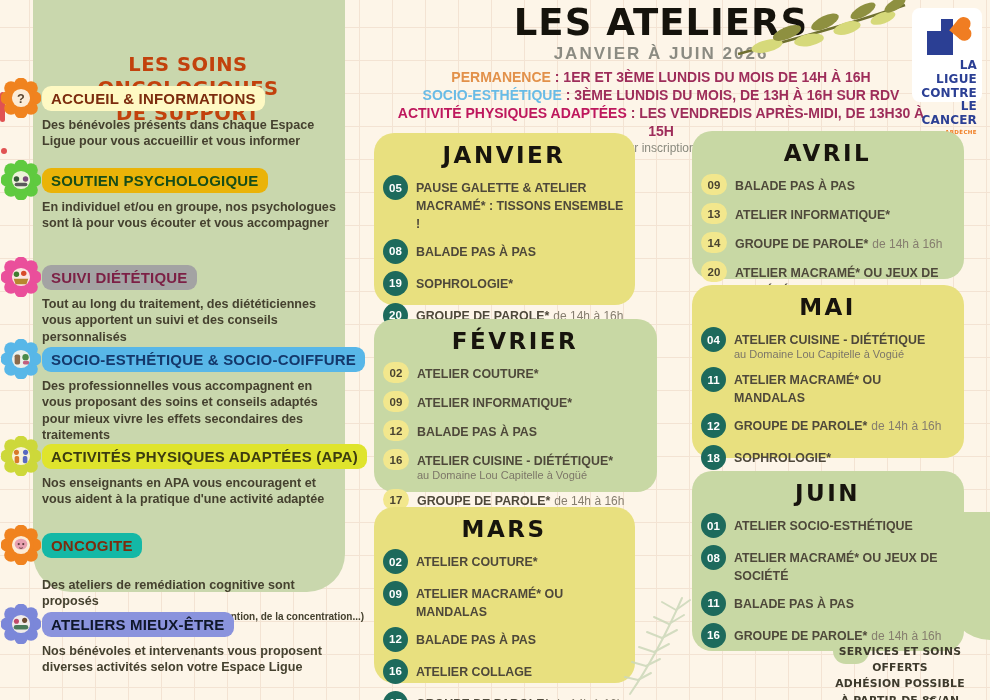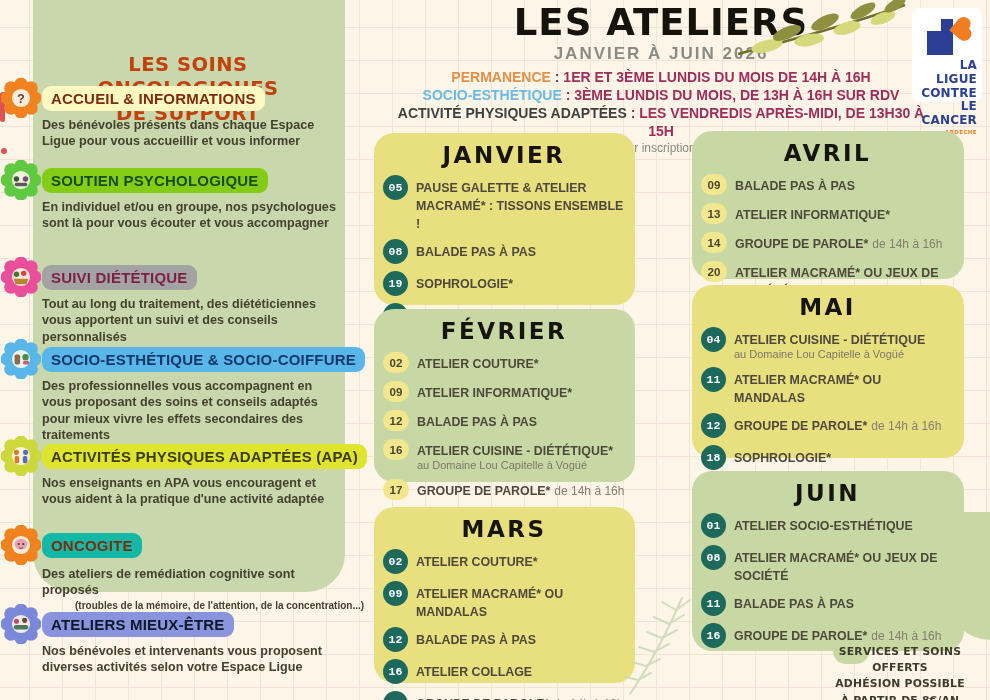--- a/index.html
+++ b/index.html
@@ -20,65 +20,65 @@
     background:#c9d7ad;border-radius:0 0 38px 38px;}
   .panel-title{position:absolute;left:48px;top:16px;width:280px;text-align:center;
     font-size:19.5px;letter-spacing:.5px;color:#c2410c;line-height:1.25;margin-top:37px;}
   .section{position:absolute;left:0;width:345px;padding-left:42px;box-sizing:border-box;}
   .sec0{top:86px}.sec1{top:168px}.sec2{top:265px}.sec3{top:347px}
   .sec4{top:444px}.sec5{top:533px}.sec6{top:612px}
   .flower{position:absolute;left:1px;top:-8px;}
   .pill{display:inline-block;font-weight:800;font-size:15px;padding:4px 9px;
     border-radius:9px;white-space:nowrap;letter-spacing:.2px;}
   .s0{background:#fef9c3;color:#7c2c0e}
-  .s1{background:#84cc16;color:#174d18}
+  .s1{background:#eab308;color:#174d18}
   .s2{background:#a3a3a3;color:#7c1f45}
   .s3{background:#58b7e8;color:#14386b}
   .s4{background:#dfe42c;color:#3c3c10}
   .s5{background:#14b8a6;color:#7c2c0e}
   .s6{background:#8a93dd;color:#0f172a}
   .desc{margin-top:6px;width:298px;font-size:12.6px;font-weight:700;
     color:#45412f;line-height:1.3;}
   .desc-note{width:300px;font-size:10px;font-weight:700;color:#45412f;line-height:1.2;margin-top:1px;padding-left:33px;}
 
   
   .header{position:absolute;left:385px;top:4px;width:552px;text-align:center;}
   .main-title{font-size:37px;letter-spacing:1px;color:#15130c;line-height:1.05;}
   .subtitle{font-size:17px;letter-spacing:2px;color:#8b8b82;margin-top:1px;font-weight:700;
     font-family:"Liberation Sans",sans-serif;}
   .info{margin-top:5px;font-size:14px;font-weight:800;color:#9e2d5a;line-height:1.28;}
   .info .lbl{font-weight:800;}
-  .lbl0{color:#e2914a}.lbl1{color:#68bbe6}.lbl2{color:#404040}
+  .lbl0{color:#e2914a}.lbl1{color:#68bbe6}.lbl2{color:#be185d}
   .note{font-size:12px;color:#8a8a7e;margin-top:1px;font-weight:400;}
 
   
   .logo{position:absolute;left:912px;top:8px;width:70px;height:94px;background:#ffffff;
     border-radius:8px;box-sizing:border-box;padding:3px 5px;}
   .logo-art{position:relative;height:48px;}
   .logo-text{font-family:"DejaVu Sans",sans-serif;font-weight:800;font-size:12px;
     color:#2b3f94;text-align:right;line-height:1.15;letter-spacing:.2px;}
   .logo-region{font-family:"DejaVu Sans",sans-serif;font-weight:800;font-size:5.5px;
     color:#f07d22;text-align:right;margin-top:1px;letter-spacing:.4px;}
 
   
   .card{position:absolute;border-radius:20px;box-sizing:border-box;padding:8px 10px 6px 9px;}
   .card.yellow{background:#e8e07f;}
   .card.green{background:#c8d8a4;}
   .card h2{margin:1px 0 7px 0;text-align:center;font-size:23px;letter-spacing:2.5px;
     color:#17140d;font-family:"DejaVu Sans",sans-serif;font-weight:800;}
   .c-jan{left:374px;top:133px;width:261px;height:172px;}
-  .c-feb{left:374px;top:309px;width:261px;height:173px;}
+  .c-feb{left:374px;top:319px;width:283px;height:173px;}
   .c-mar{left:374px;top:507px;width:261px;height:176px;}
   .c-apr{left:692px;top:131px;width:272px;height:148px;}
   .c-mai{left:692px;top:285px;width:272px;height:173px;}
   .c-jun{left:692px;top:471px;width:272px;height:180px;}
   .event{display:flex;align-items:flex-start;margin-bottom:7px;}
   .badge{flex:0 0 auto;display:flex;align-items:center;justify-content:center;
     font-weight:800;font-size:11.5px;margin-right:8px;}
-  .badge.teal{width:25px;height:25px;border-radius:50%;background:#1d6a5c;color:#fff;font-family:Liberation Mono, monospace;}
+  .badge.teal{width:25px;height:25px;border-radius:50%;background:#1d6a5c;color:#fff;}
   .badge.yellow{width:26px;height:21px;border-radius:11px;background:#f2e78d;color:#4a4431;margin-top:1px;}
   .etext{line-height:1.12;padding-top:3px;}
   .etitle{font-weight:800;color:#4e483a;font-size:12.4px;}
   .etime{font-weight:400;color:#857d6e;font-size:12px;margin-left:4px;}
   .eloc{font-weight:400;color:#7c7668;font-size:11px;margin-top:0;}
 
   
   .footer{position:absolute;left:820px;top:644px;width:160px;text-align:center;
     font-family:"DejaVu Sans",sans-serif;font-weight:800;font-size:10.8px;
     color:#3e3a2c;line-height:1.5;letter-spacing:.2px;}
@@ -239,21 +239,21 @@
           <circle cx="22" cy="22" r="14"></circle>
         </g>
         <circle cx="22" cy="22" r="10" fill="#fdf6ea" opacity="0.9"></circle>
         <ellipse cx="22" cy="21" rx="7" ry="6" fill="#e8a0b0"></ellipse>
         <circle cx="19.5" cy="21" r="1.2" fill="#5a3a3a"></circle>
         <circle cx="24.5" cy="21" r="1.2" fill="#5a3a3a"></circle>
         <path d="M20 25 q2 1.5 4 0" stroke="#5a3a3a" stroke-width="1" fill="none"></path>
       </svg>
   </span>
   <div class="pill s5">ONCOGITE</div>
-  <div class="desc" style="margin-top:8px">Des ateliers de remédiation cognitive sont proposés</div>
+  <div class="desc" style="margin-top:19px">Des ateliers de remédiation cognitive sont proposés</div>
   <div class="desc-note">(troubles de la mémoire, de l'attention, de la concentration...)</div>
 </div>
 
 <div class="section sec6">
   <span class="flower" style="color:#7b87d9">
     <svg viewBox="0 0 44 44" width="40" height="40">
         <g fill="currentColor">
           <circle cx="22" cy="7" r="7.5"></circle>
           <circle cx="33" cy="11" r="7.5"></circle>
           <circle cx="37" cy="22" r="7.5"></circle>

